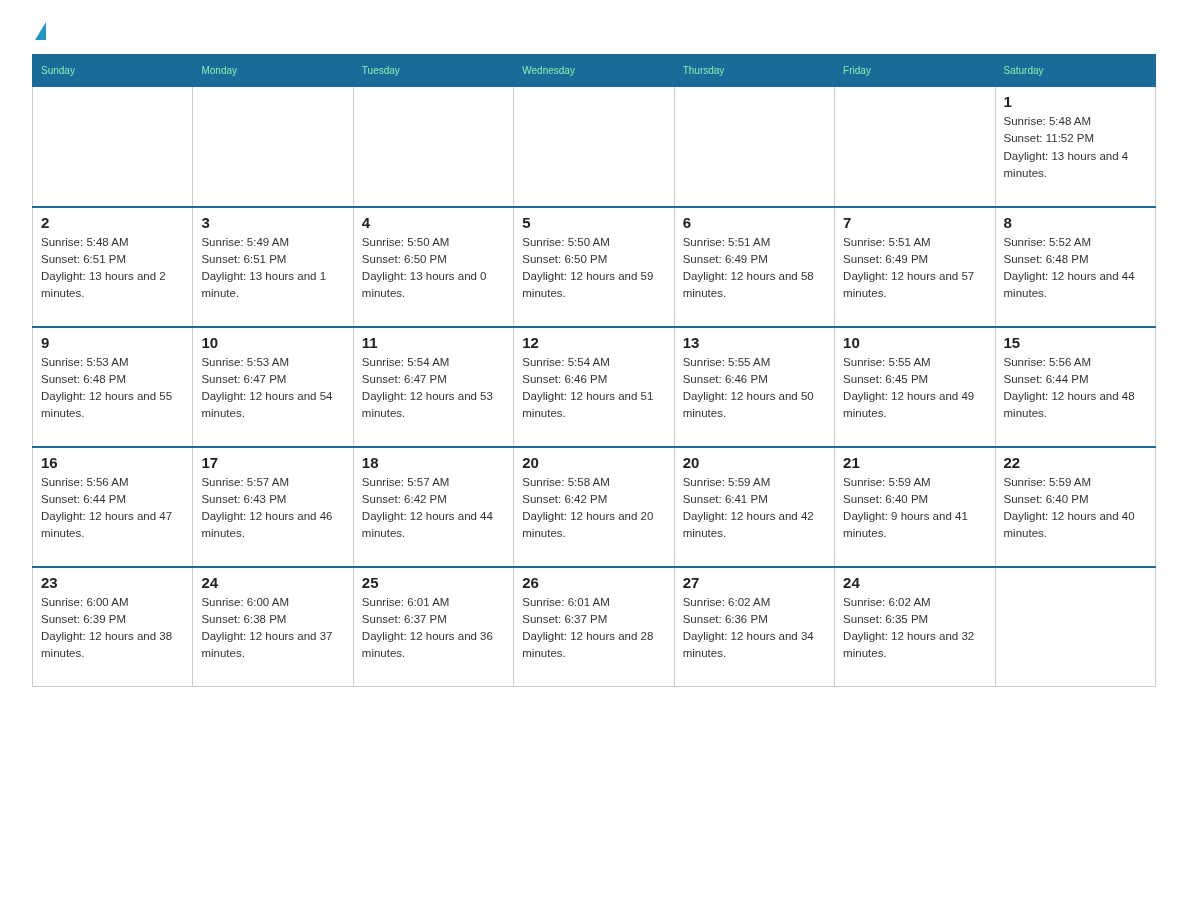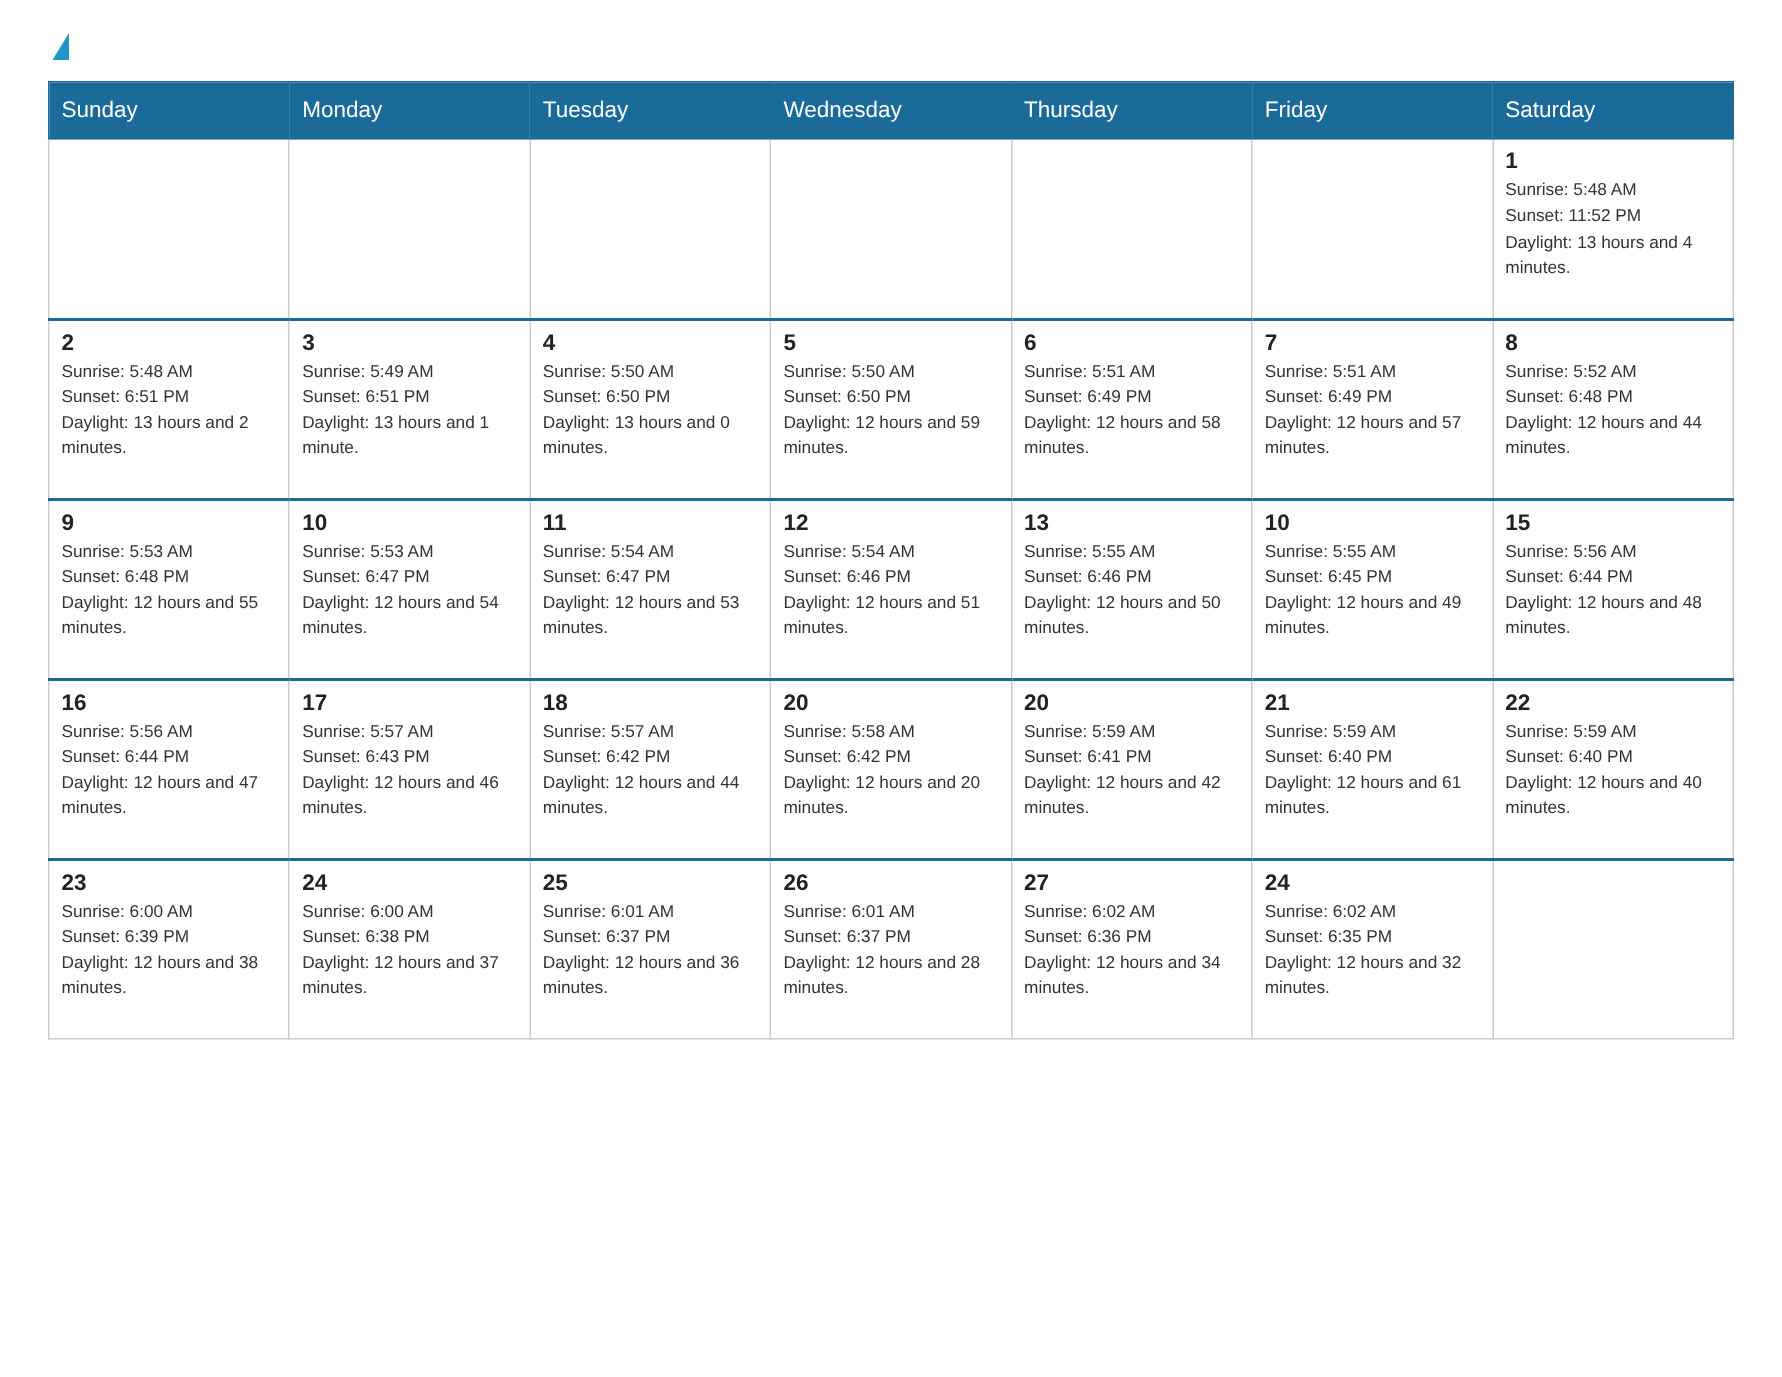--- a/index.html
+++ b/index.html
@@ -40,22 +40,22 @@
       color: #444;
       margin-top: 4px;
     }
     .calendar {
       width: 100%;
       border-collapse: collapse;
       margin-top: 12px;
     }
     .calendar th {
       background-color: #1a6b9a;
-      color: #ffffff;
-      font-size: 15px;
+      color: #86efac;
+      font-size: 10px;
       font-weight: normal;
       padding: 10px 8px;
       text-align: left;
       border: 1px solid #1a6b9a;
     }
     .calendar td {
       vertical-align: top;
       padding: 6px 8px;
       border: 1px solid #ccc;
       width: 14.28%;
@@ -264,21 +264,21 @@
         <td>
           <div class="day-number">20</div>
           <div class="day-info">Sunrise: 5:59 AM</div>
           <div class="day-info">Sunset: 6:41 PM</div>
           <div class="day-info">Daylight: 12 hours and 42 minutes.</div>
         </td>
         <td>
           <div class="day-number">21</div>
           <div class="day-info">Sunrise: 5:59 AM</div>
           <div class="day-info">Sunset: 6:40 PM</div>
-          <div class="day-info">Daylight: 12 hours and 61 minutes.</div>
+          <div class="day-info">Daylight: 9 hours and 41 minutes.</div>
         </td>
         <td>
           <div class="day-number">22</div>
           <div class="day-info">Sunrise: 5:59 AM</div>
           <div class="day-info">Sunset: 6:40 PM</div>
           <div class="day-info">Daylight: 12 hours and 40 minutes.</div>
         </td>
       </tr>
       <tr class="week-row week-separator">
         <td>

